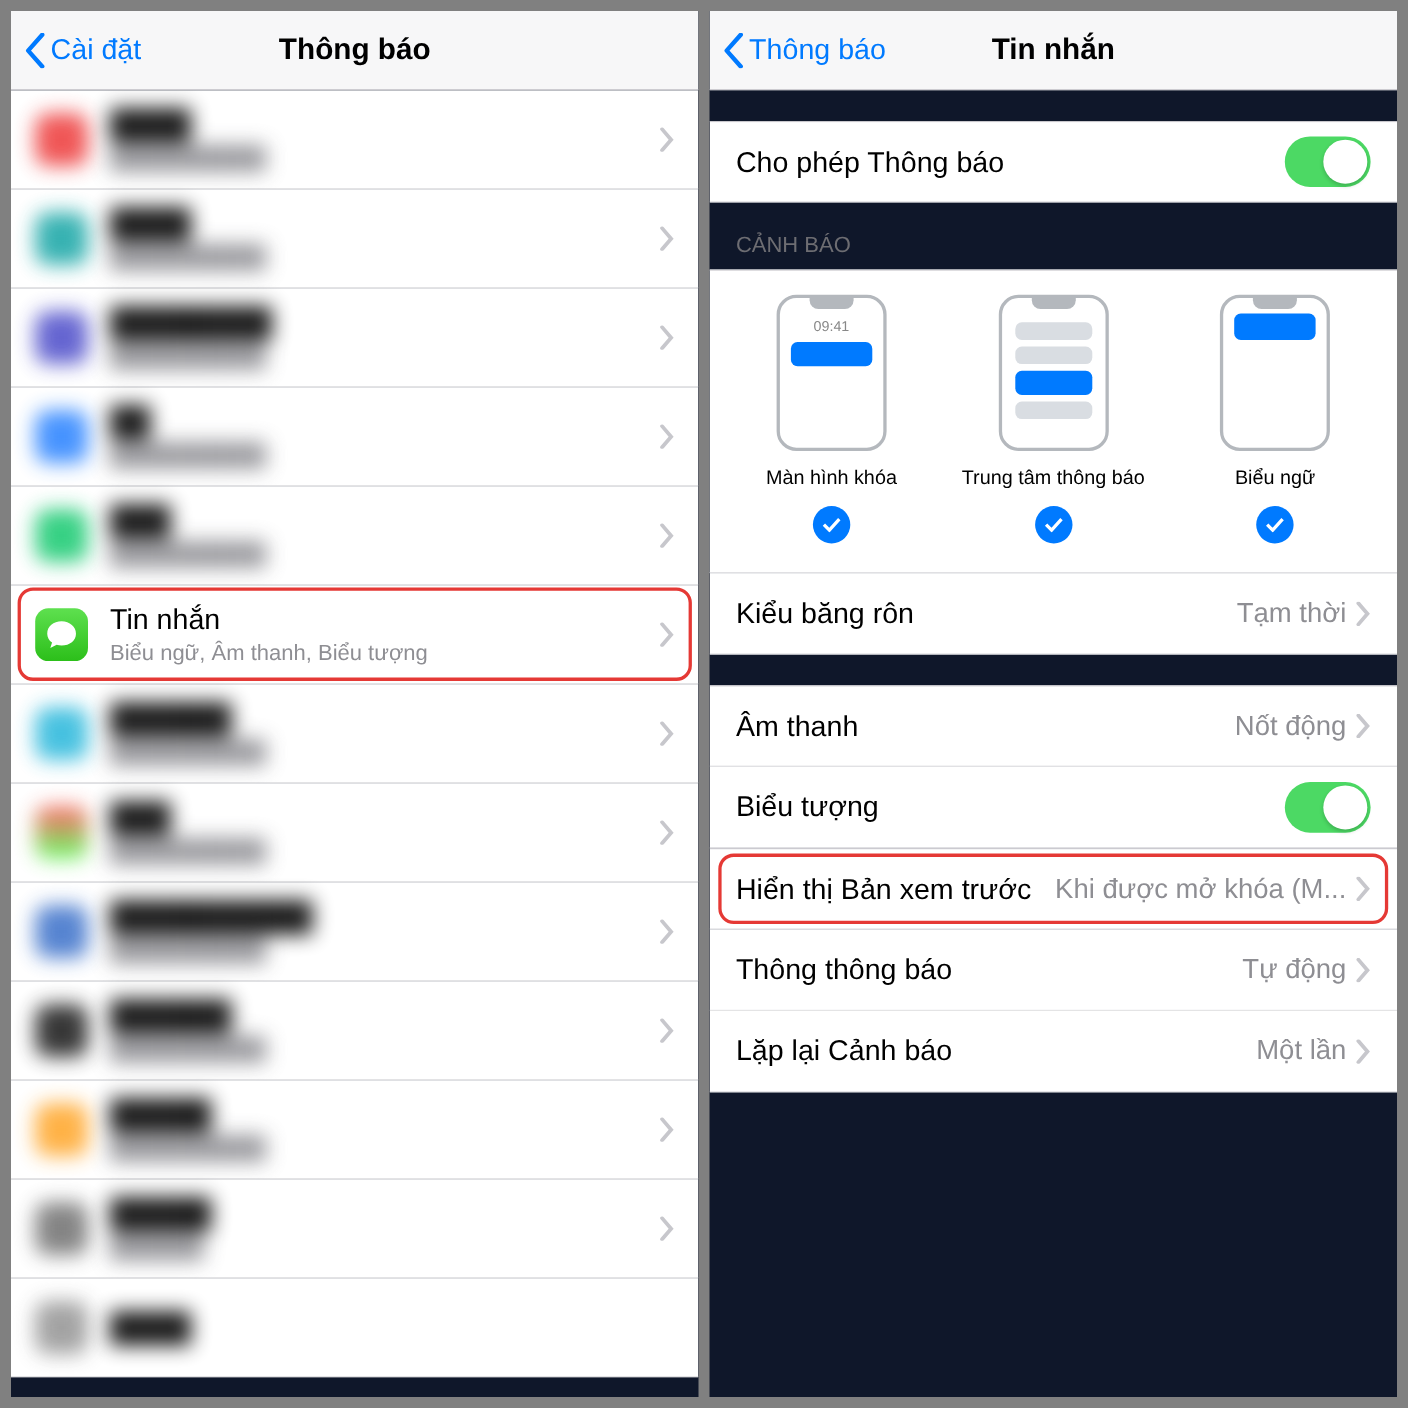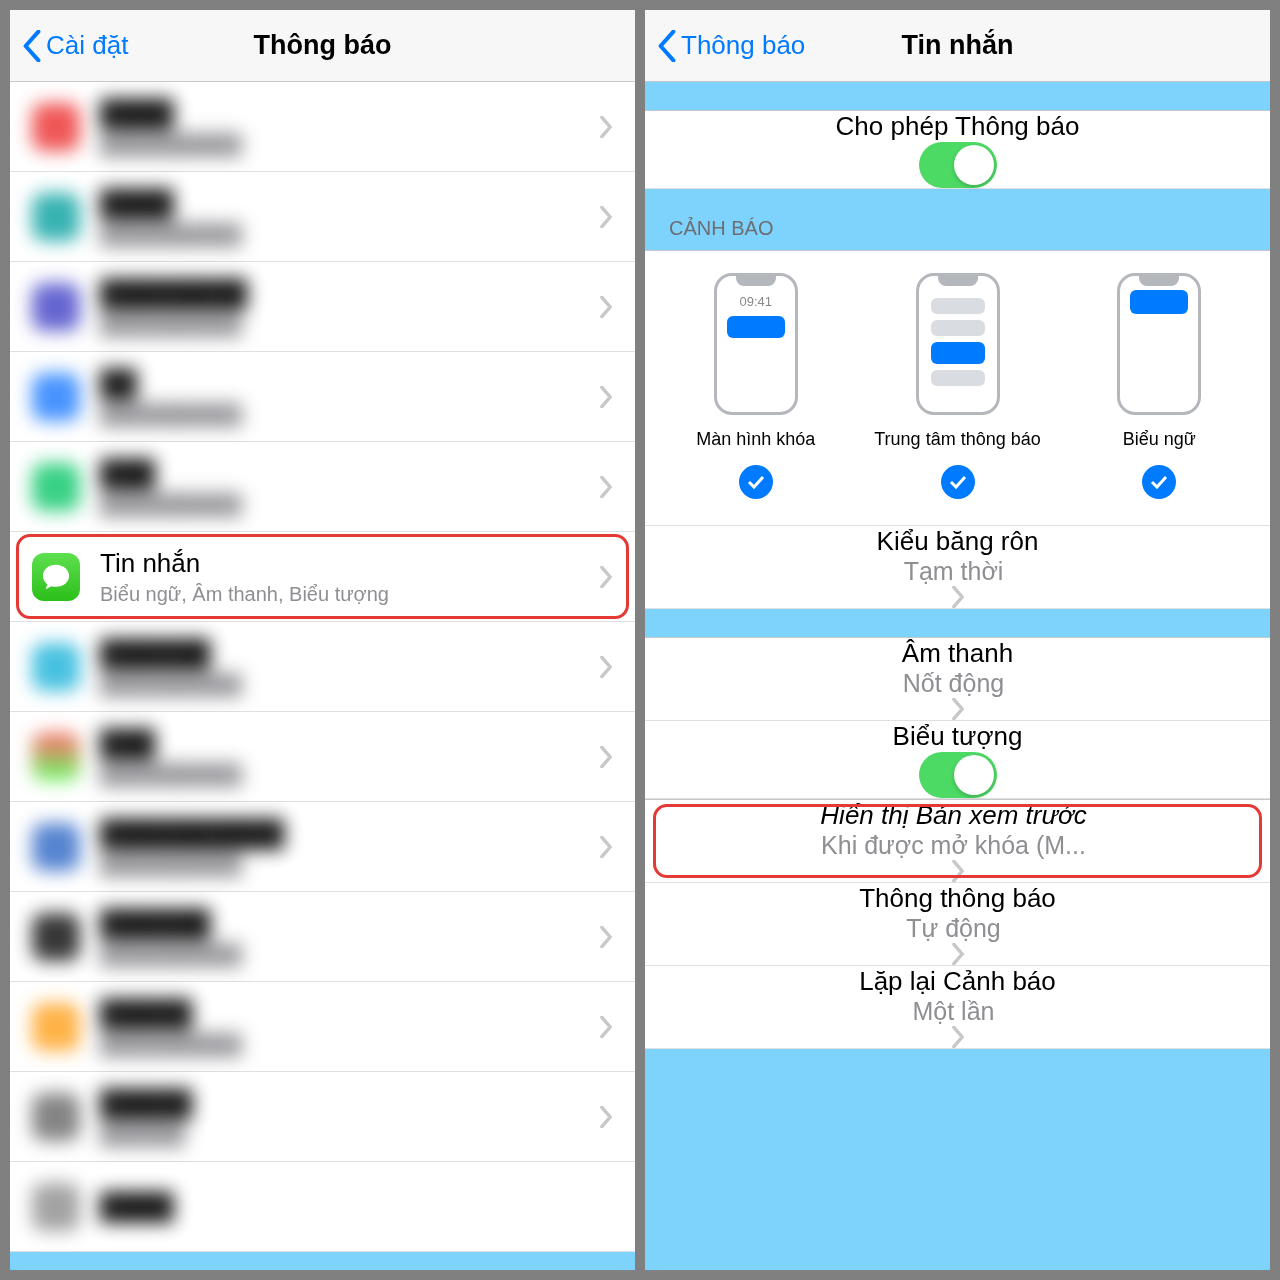--- a/index.html
+++ b/index.html
@@ -7,21 +7,21 @@
     font-family: -apple-system, "Helvetica Neue", Helvetica, Arial, sans-serif;
     background: #808080;
     width: 1280px;
     height: 1280px;
     display: flex;
     gap: 10px;
     padding: 10px;
   }
   .screen {
     flex: 1;
-    background: #7dd3fc;
+    background: #0f172a;
     display: flex;
     flex-direction: column;
     overflow: hidden;
     position: relative;
   }
   .navbar {
     background: #f7f7f8;
     border-bottom: 1px solid #c8c7cc;
     height: 72px;
     display: flex;
@@ -58,21 +58,20 @@
   .cell {
     background: #fff;
     border-bottom: 1px solid #e0e0e3;
     padding: 0 24px;
     min-height: 74px;
     display: flex;
     align-items: center;
     font-size: 26px;
     color: #000;
     position: relative;
-    flex-direction: column;
   }
   .cell.first { border-top: 1px solid #c8c7cc; }
   .cell .label { flex: 1; }
   .cell .detail {
     color: #8e8e93;
     font-size: 25px;
     margin-right: 8px;
     white-space: nowrap;
     overflow: hidden;
     text-overflow: ellipsis;
@@ -152,21 +151,21 @@
     padding:0 10px;
   }
   .alert-opt {
     flex:1;
     display:flex;
     flex-direction:column;
     align-items:center;
     gap:14px;
   }
   .phone-preview {
-    width: 84px;
+    width: 100px;
     height: 142px;
     border:3px solid #b4b8bd;
     border-radius:18px;
     background:#fff;
     position:relative;
     overflow:hidden;
   }
   .phone-preview .notch {
     position:absolute;top:0;left:50%;transform:translateX(-50%);
     width:40px;height:10px;background:#b4b8bd;border-radius:0 0 8px 8px;
@@ -448,21 +447,21 @@
     </div>
     <div class="cell">
       <span class="label">Biểu tượng</span>
       <div class="switch">
           <div class="knob"></div>
         </div>
     </div>
 
 
     <div class="cell first" style="position:relative;">
-      <span class="label" style="flex:0 0 auto;margin-right:8px;font-style:italic;">Hiển thị Bản xem trước</span>
+      <span class="label" style="flex:0 0 auto;margin-right:8px;">Hiển thị Bản xem trước</span>
       <span class="detail" style="flex:1;text-align:right;">Khi được mở khóa (M...</span>
       <span class="chevron">
           <svg viewBox="0 0 10 16">
             <path d="M2 1 L8 8 L2 15" stroke="#c7c7cc" stroke-width="2.5" fill="none" stroke-linecap="round"></path>
           </svg>
         </span>
       <div class="highlight-box" style="left:8px;right:8px;top:4px;bottom:4px;"></div>
     </div>
 
     <div class="cell">

